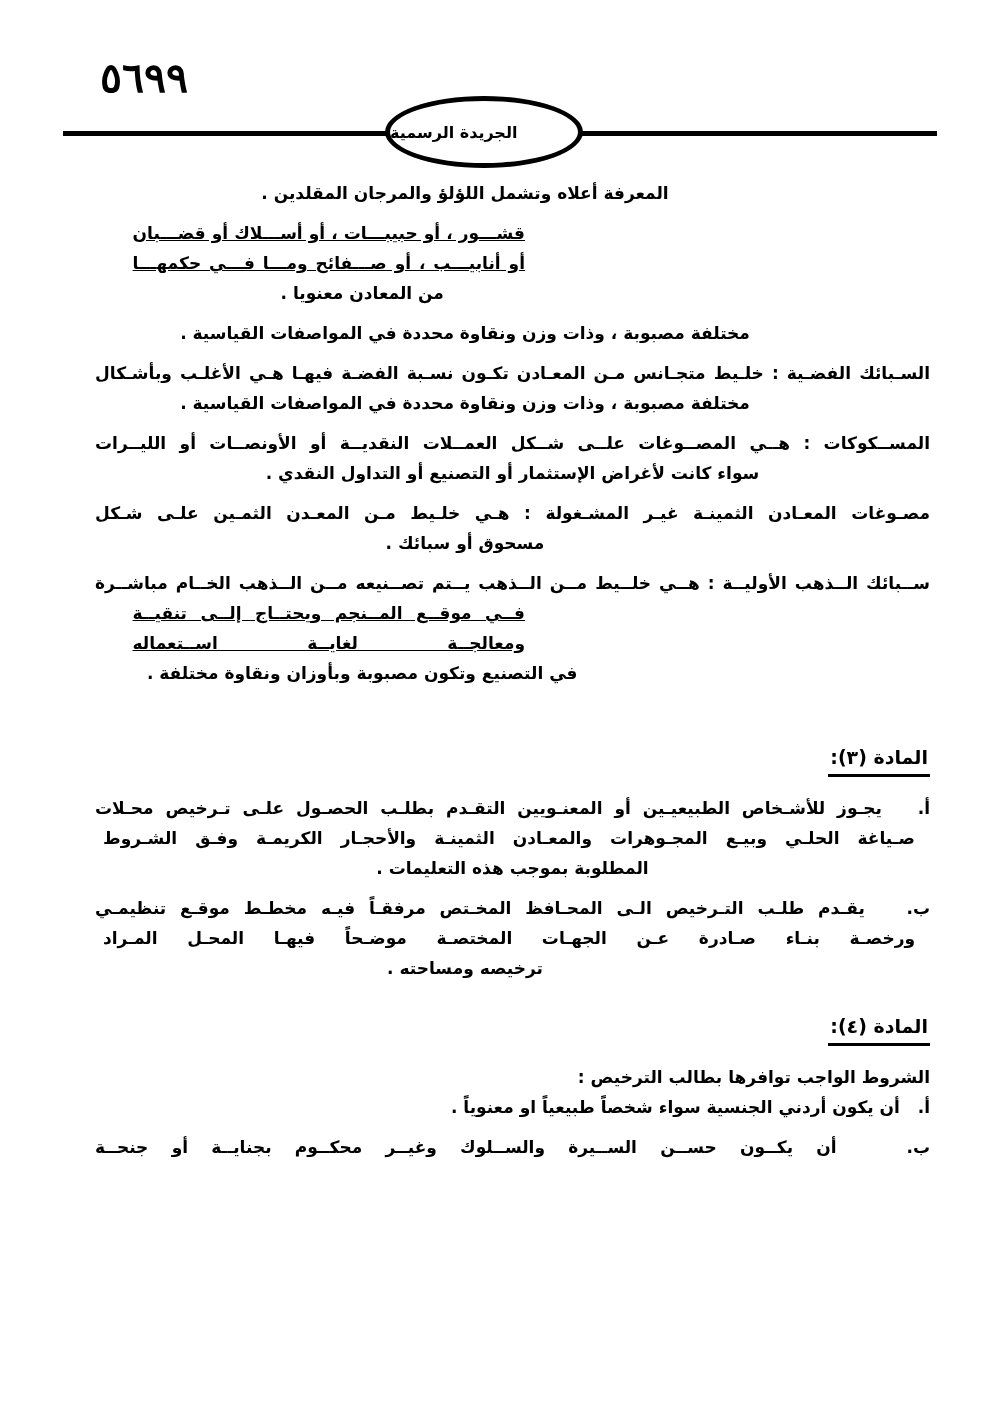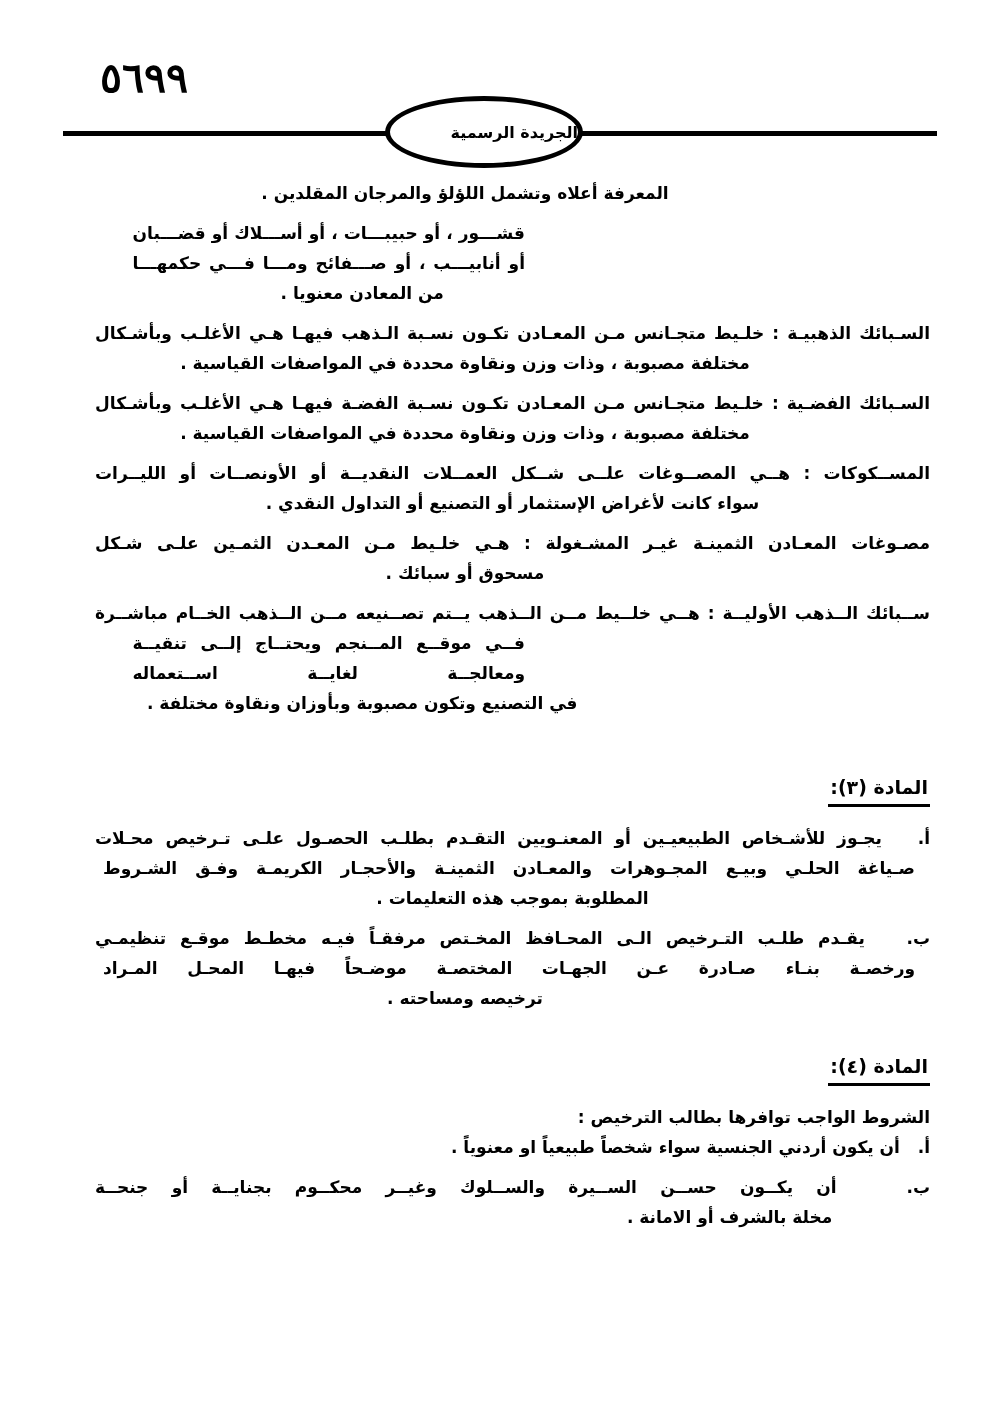--- a/index.html
+++ b/index.html
@@ -19,47 +19,47 @@
     font-size: 41px; letter-spacing: 4px; font-family: Liberation Serif, serif;
   }
   .header-rule {
     position: absolute; top: 131px; left: 63px;
     width: 874px; height: 5px; background: #000;
   }
   .header-oval {
     position: absolute; top: 96px; left: 385px;
     width: 198px; height: 72px; box-sizing: border-box;
     background: #fff; border: 5px solid #000; border-radius: 50%;
-    display: flex; align-items: center; justify-content: flex-end;
+    display: flex; align-items: center; justify-content: flex-start;
     z-index: 2; font-size: 16px;
   }
 
   
   .content {
     position: absolute; top: 178px; left: 95px; right: 70px;
     direction: rtl; text-align: right;
     font-size: 17px; line-height: 30px;
   }
   .para { margin-bottom: 10px; }
   .line { min-height: 30px; }
 
   .l-justify      { text-align: justify; text-align-last: justify; text-justify: inter-word; }
   .l-justify-ind  { text-align: justify; text-align-last: justify; text-justify: inter-word;
                     margin-right: 15px; margin-left: 8px; }
   .l-stretch      { width: 47%; margin-left: 4.5%; margin-right: auto;
-                    text-align: justify; text-align-last: justify; text-justify: inter-word; }
+                    text-align: justify; text-align-last: justify; text-justify: inter-word; text-decoration: underline; }
   .l-center       { text-align: center; }
   .l-center-b     { text-align: center; padding-right: 95px; }
   .l-center-left  { width: 56%; margin-left: 4%; margin-right: auto; text-align: center; }
   .l-center-right { text-align: center; padding-left: 52%; }
   .l-right        { text-align: right; }
 
   
   .article { margin-top: 54px; }
-  .article:nth-of-type(2) { margin-top: 38px; }
+  .article:nth-of-type(2) { margin-top: 28px; }
   .article-heading-row { margin-bottom: 16px; }
   .article-heading {
     display: inline-block; font-size: 19px;
     border-bottom: 3px solid #000; padding: 0 2px 2px 2px;
   }
   .article-intro { margin-bottom: 0; }
   .item { margin-bottom: 10px; }
 </style>
 </head>
 <body>
@@ -76,21 +76,20 @@
   <section id="definitions">
       <div class="para">
         <div class="line l-center-b">المعرفة أعلاه وتشمل اللؤلؤ والمرجان المقلدين .</div>
       </div>
       <div class="para">
         <div class="line l-stretch">قشـــور ، أو حبيبـــات ، أو أســـلاك أو قضـــبان</div>
         <div class="line l-stretch">أو أنابيـــب ، أو صـــفائح ومـــا فـــي حكمهـــا</div>
         <div class="line l-center-left">من المعادن معنويا .</div>
       </div>
       <div class="para">
-        <div class="line l-justify">السـبائك الذهبيـة : خلـيط متجـانس مـن المعـادن تكـون نسـبة الـذهب فيهـا هـي الأغلـب وبأشـكال</div>
         <div class="line l-center-b">مختلفة مصبوبة ، وذات وزن ونقاوة محددة في المواصفات القياسية .</div>
       </div>
       <div class="para">
         <div class="line l-justify">السـبائك الفضـية : خلـيط متجـانس مـن المعـادن تكـون نسـبة الفضـة فيهـا هـي الأغلـب وبأشـكال</div>
         <div class="line l-center-b">مختلفة مصبوبة ، وذات وزن ونقاوة محددة في المواصفات القياسية .</div>
       </div>
       <div class="para">
         <div class="line l-justify">المســكوكات : هــي المصــوغات علــى شــكل العمــلات النقديــة أو الأونصــات أو الليــرات</div>
         <div class="line l-center">سواء كانت لأغراض الإستثمار أو التصنيع أو التداول النقدي .</div>
       </div>
@@ -119,17 +118,16 @@
         </div>
       </section>
       <section class="article">
         <div class="article-heading-row"><span class="article-heading">المادة (٤):</span></div>
         <div class="line article-intro l-right">الشروط الواجب توافرها بطالب الترخيص :</div>
         <div class="item">
           <div class="line l-right"><span class="item-marker">أ.</span>&nbsp;&nbsp; <span class="item-text">أن يكون أردني الجنسية سواء شخصاً طبيعياً او معنوياً .</span></div>
         </div>
         <div class="item">
           <div class="line l-justify"><span class="item-marker">ب.</span>&nbsp;&nbsp; <span class="item-text">أن يكــون حســن الســيرة والســلوك وغيــر محكــوم بجنايــة أو جنحــة</span></div>
-          <div class="line l-center-right">مخلة بالشرف أو الامانة .</div>
         </div>
       </section>
     </section>
 </main>
 
 </body></html>

